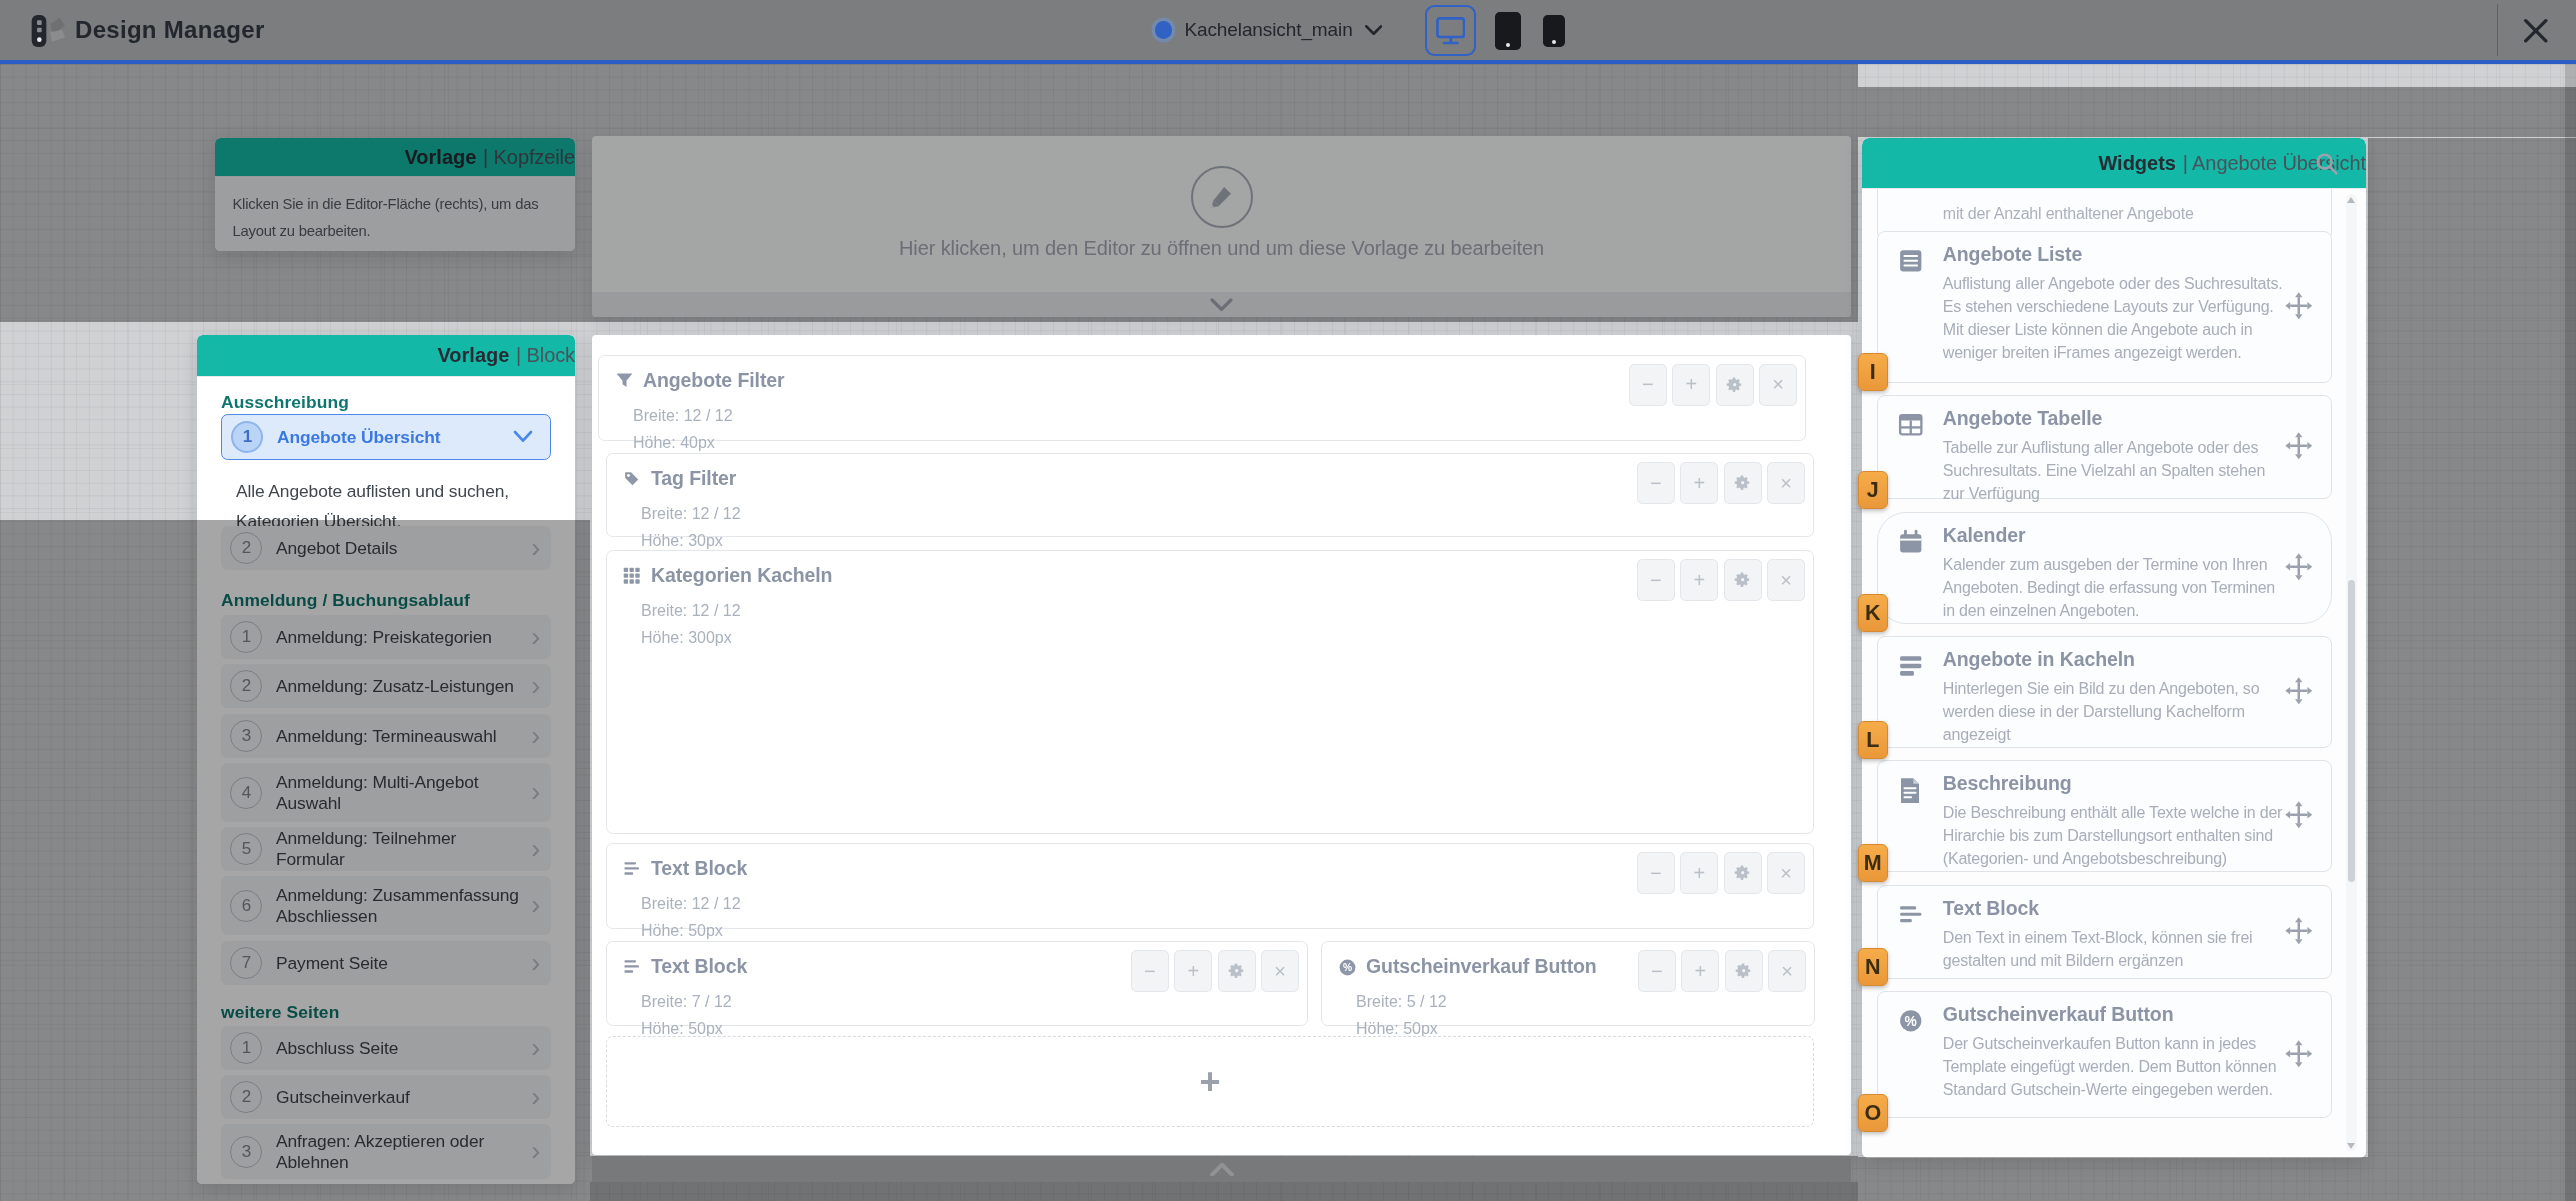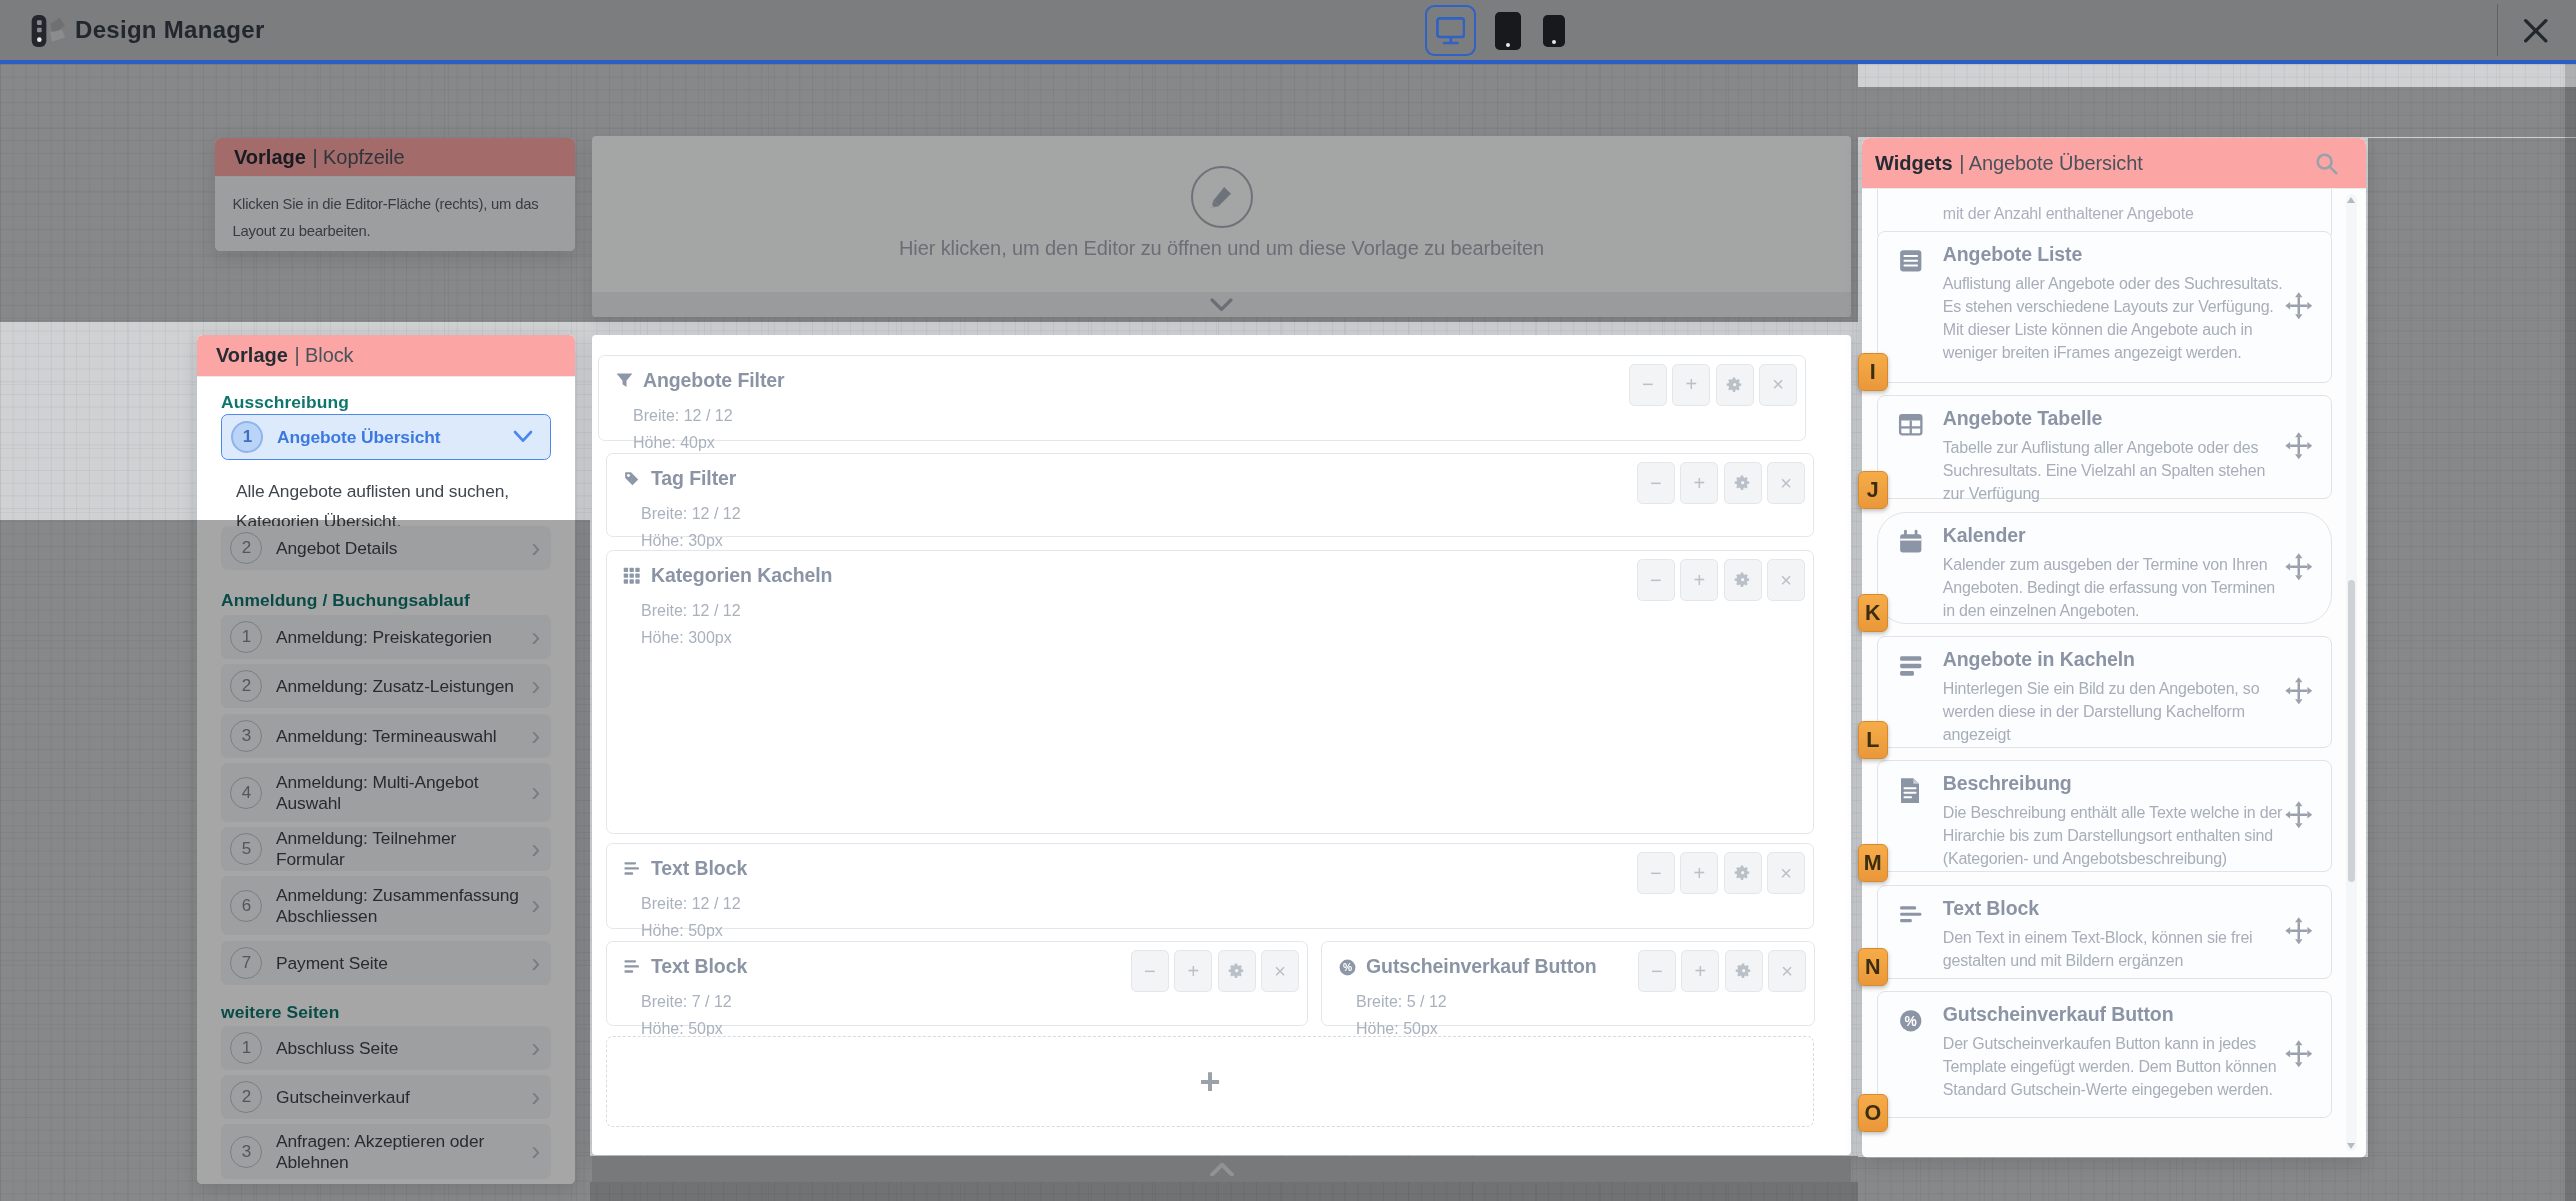--- a/index.html
+++ b/index.html
@@ -35,22 +35,22 @@
   #dev-tablet{ left:1495px; top:12px; width:25.5px; height:38px;}
   #dev-phone { left:1543px; top:15.4px; width:21.5px; height:32px;}
   .bar-divider{ left:2497px; top:4px; width:1.3px; height:52px; background:rgba(0,0,0,.22);}
   #close-btn{ left:2518px; top:13.4px; width:35px; height:35px; display:flex;
               align-items:center; justify-content:center; cursor:pointer;}
 
   
   .panel{ background:#fff; border-radius:5.4px; z-index:10;
           box-shadow:0 5.4px 19px rgba(25,35,45,.14);}
   .panel-head{ position:relative; display:flex; align-items:center; padding-left:19px;
-               border-bottom:0.7px solid #e9ebee; background:#fca5a5;
-               box-shadow:0 2.7px 6.7px rgba(30,40,50,.05); border-radius:5.4px 5.4px 0 0;}
+               border-bottom:0.7px solid #e9ebee; background:#14b8a6;
+               box-shadow:0 2.7px 6.7px rgba(30,40,50,.05); border-radius:5.4px 5.4px 0 0;justify-content:flex-end;}
   .ph-strong{ font-size:20px; font-weight:700; color:#262c33;}
   .ph-rest{ font-size:20px; color:#4a525b; margin-left:6.7px; letter-spacing:-0.1px;}
 
   
   #kopf-info{ left:215px; top:138px; width:360px; height:113px; overflow:hidden;}
   #kopf-info .panel-head{ height:39px;}
   #kopf-info .tip-body{ position:absolute; left:0; top:40px; right:0; bottom:0;
         background:#f2f3f5; padding:13.4px 0 0 17.4px;}
   .tip-line{ font-size:14.8px; color:#565d66; line-height:27px; white-space:nowrap;
         letter-spacing:-0.2px;}
@@ -160,20 +160,27 @@
         <rect x="2" y="0" width="22" height="48" rx="9" fill="#23272d"></rect>
         <rect x="10" y="8" width="7" height="7" rx="1.5" fill="#7f8setiembre285" fill-opacity="0"></rect>
         <rect x="10" y="8" width="7" height="7" rx="1.5" fill="#858а990" fill-opacity="0"></rect>
         <rect x="10" y="8" width="7" height="7" rx="1.5" fill="#878b90"></rect>
         <rect x="10" y="19" width="7" height="7" rx="1.5" fill="#878b90"></rect>
         <circle cx="13.5" cy="37" r="3.5" fill="#e6e7e8"></circle>
       </svg>
     </div>
     <div class="abs bar-title">Design Manager</div>
 
+    <div class="abs tpl-group">
+      <span class="tpl-dot"></span>
+      <span class="tpl-label">Kachelansicht_main</span>
+      <svg width="17.4" height="10.7" viewBox="0 0 26 16">
+        <polyline points="2,2 13,13 24,2" fill="none" stroke="#22272e" stroke-width="4" stroke-linecap="round" stroke-linejoin="round"></polyline>
+      </svg>
+    </div>
 
     <div class="abs dev-btn" id="dev-desktop">
       <svg width="29.5" height="28" viewBox="0 0 44 42">
         <rect x="2" y="2" width="40" height="28" rx="4" fill="none" stroke="#2f62c4" stroke-width="4"></rect>
         <line x1="22" y1="30" x2="22" y2="38" stroke="#2f62c4" stroke-width="4"></line>
         <line x1="12" y1="39" x2="32" y2="39" stroke="#2f62c4" stroke-width="4" stroke-linecap="round"></line>
       </svg>
     </div>
     <div class="slab" id="dev-tablet"></div>
     <div class="slab" id="dev-phone"></div>

